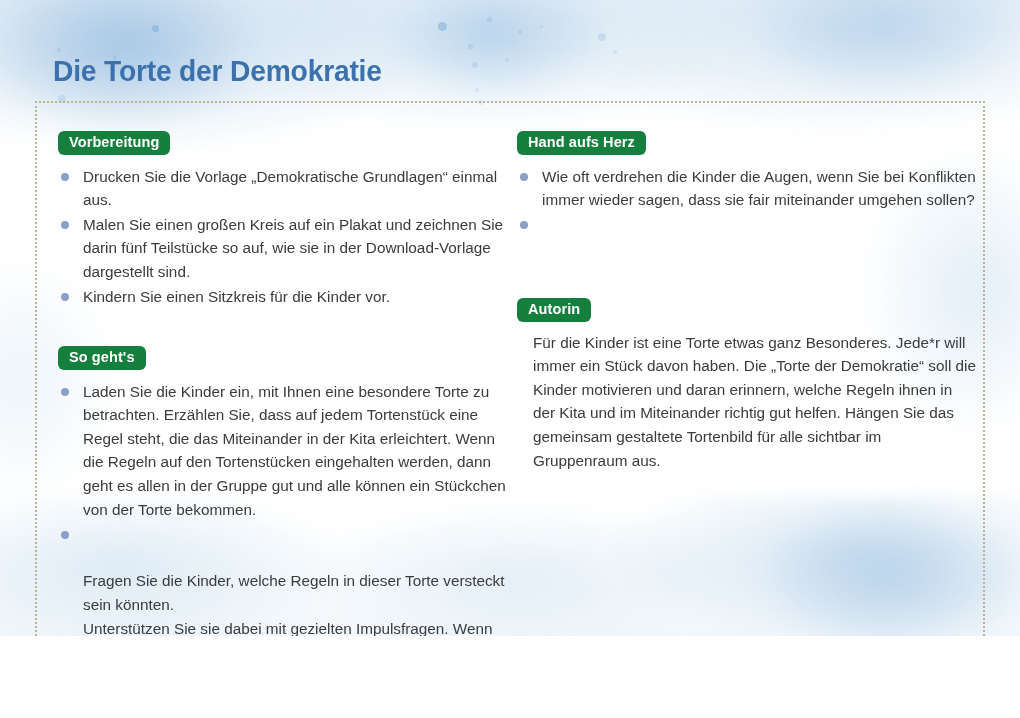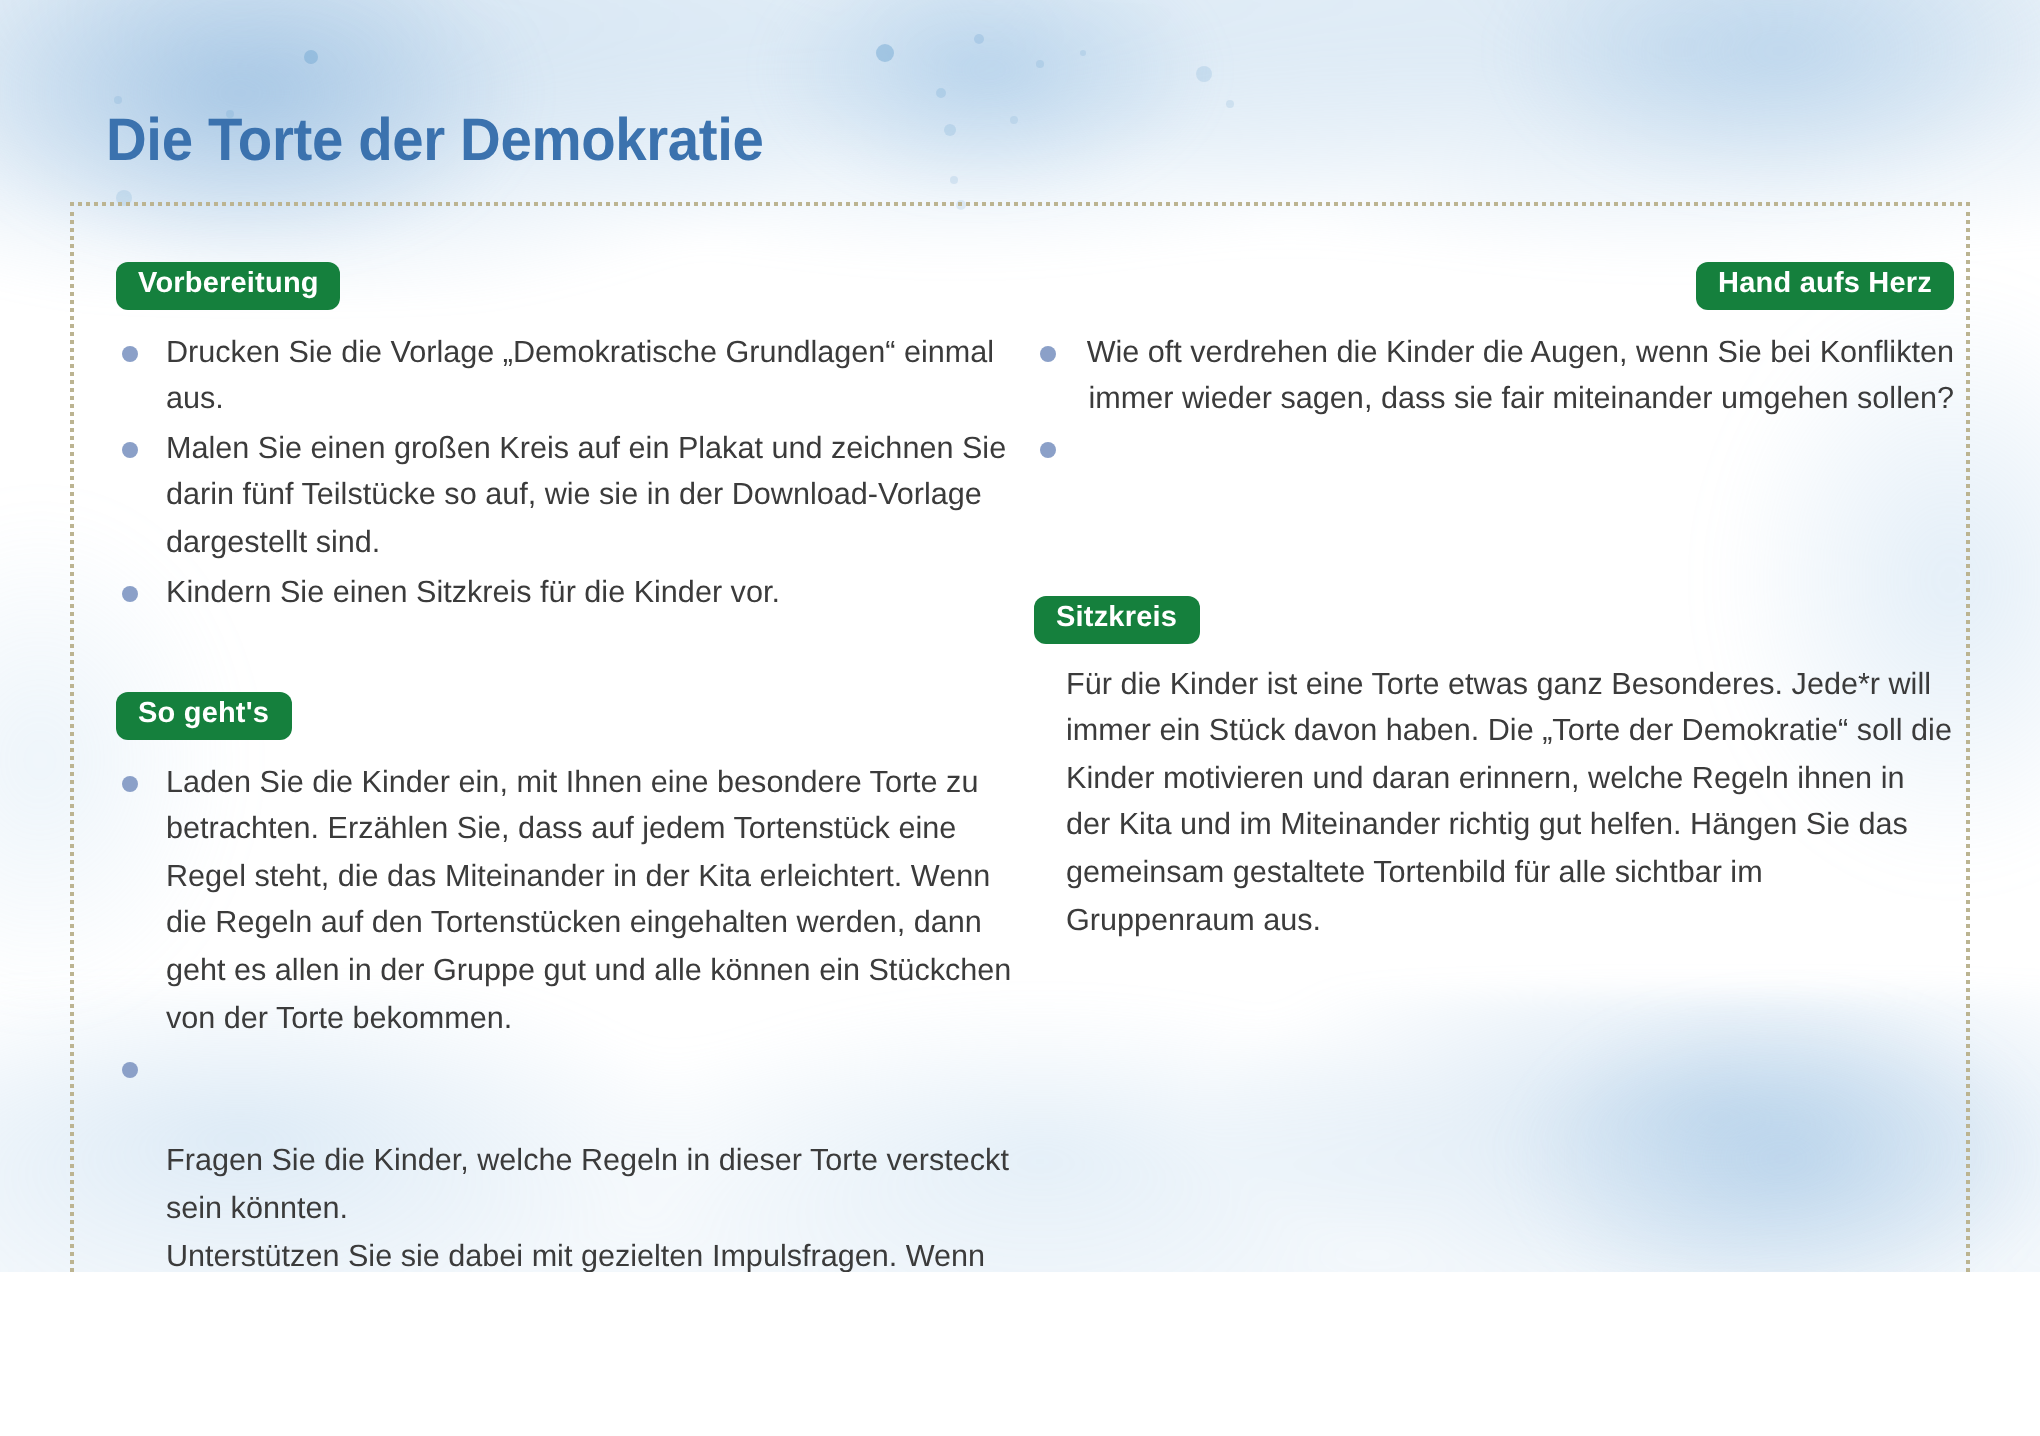--- a/index.html
+++ b/index.html
@@ -255,35 +255,35 @@
             <span class="bullet"></span>
             <span>Erarbeiten Sie mit den Kindern alle fünf Regeln.</span>
           </li>
         </ul>
       </div>
 
     </div>
 
     <div class="col col-right">
 
-      <div class="block" style="top:28px;text-align:right;">
+      <div class="block" style="top:28px;">
         <div class="badge">Hand aufs Herz</div>
         <ul class="list">
           <li>
             <span class="bullet"></span>
             <span>Wie oft verdrehen die Kinder die Augen, wenn Sie bei Konflikten immer wieder sagen, dass sie fair miteinander umgehen sollen?</span>
           </li>
           <li>
             <span class="bullet"></span>
           </li>
         </ul>
       </div>
 
       <div class="block" style="top:195px;">
-        <div class="badge">Sitzkreis</div>
+        <div class="badge">Autorin</div>
         <p class="para">Für die Kinder ist eine Torte etwas ganz Besonderes. Jede*r will immer ein Stück davon haben. Die „Torte der Demokratie“ soll die Kinder motivieren und daran erinnern, welche Regeln ihnen in der Kita und im Miteinander richtig gut helfen. Hängen Sie das gemeinsam gestaltete Tortenbild für alle sichtbar im Gruppenraum aus.</p>
       </div>
 
     </div>
 
   </div>
 
   <div class="footer-left">Demokratiebildung in der Kita</div>
 
 </div>

